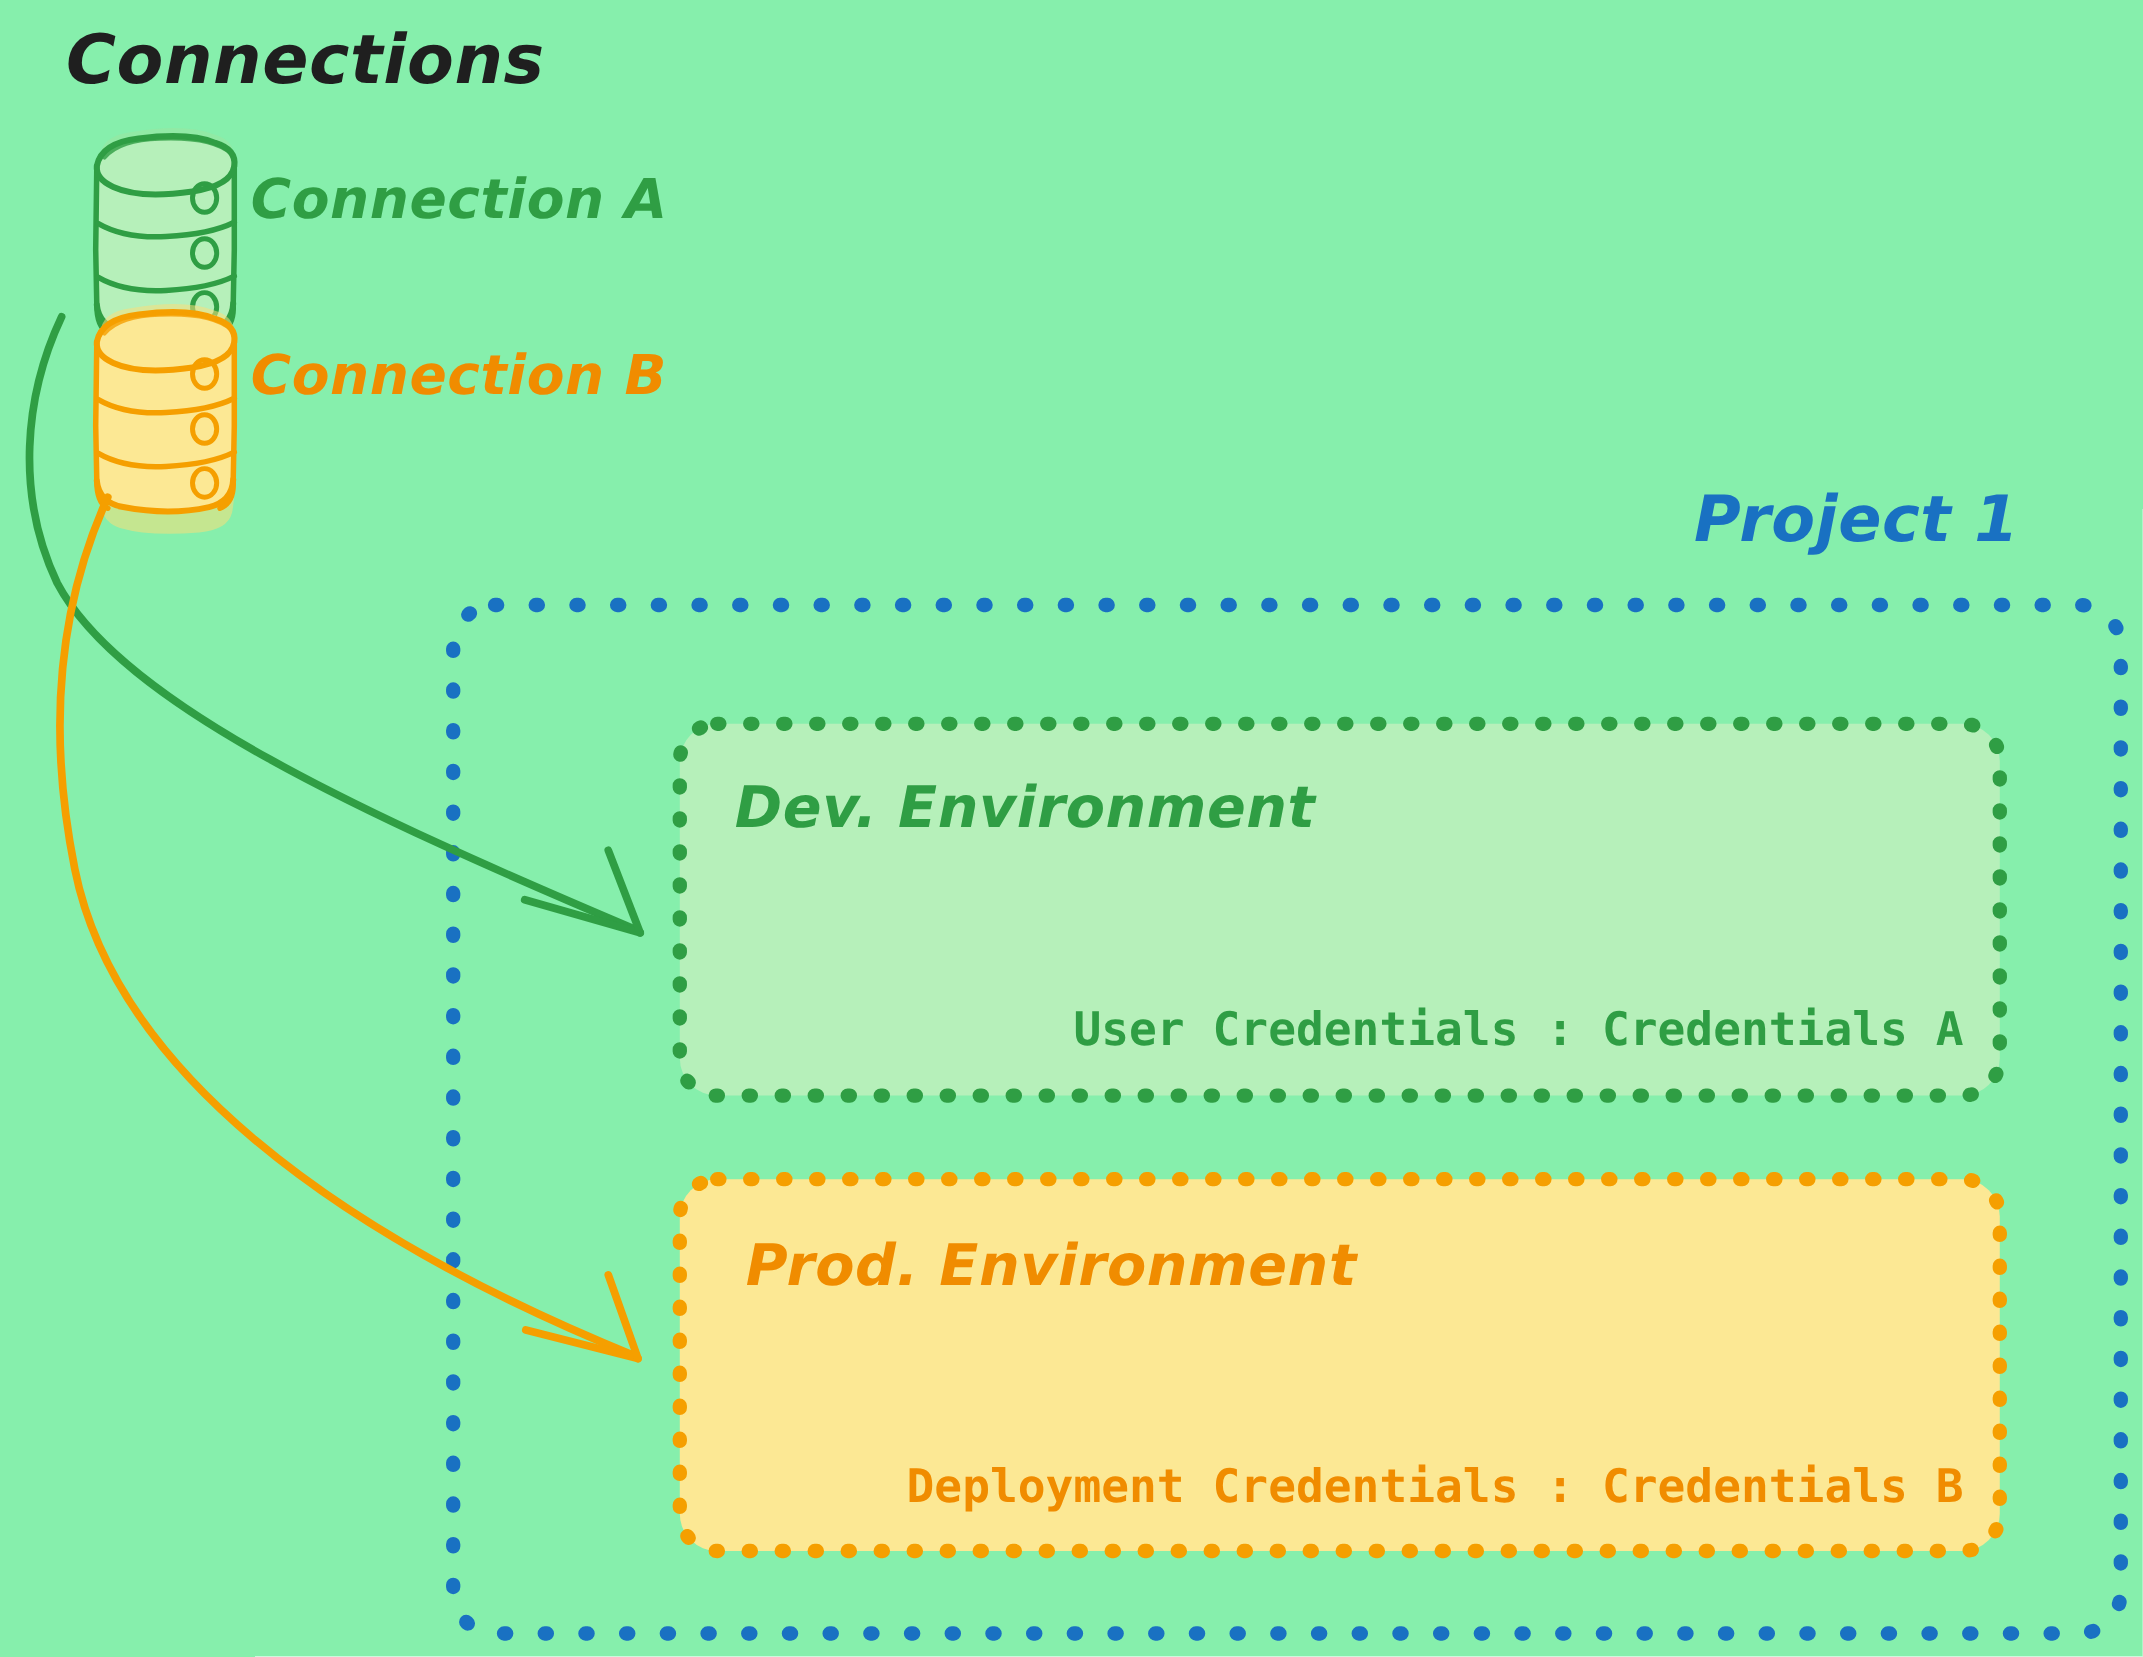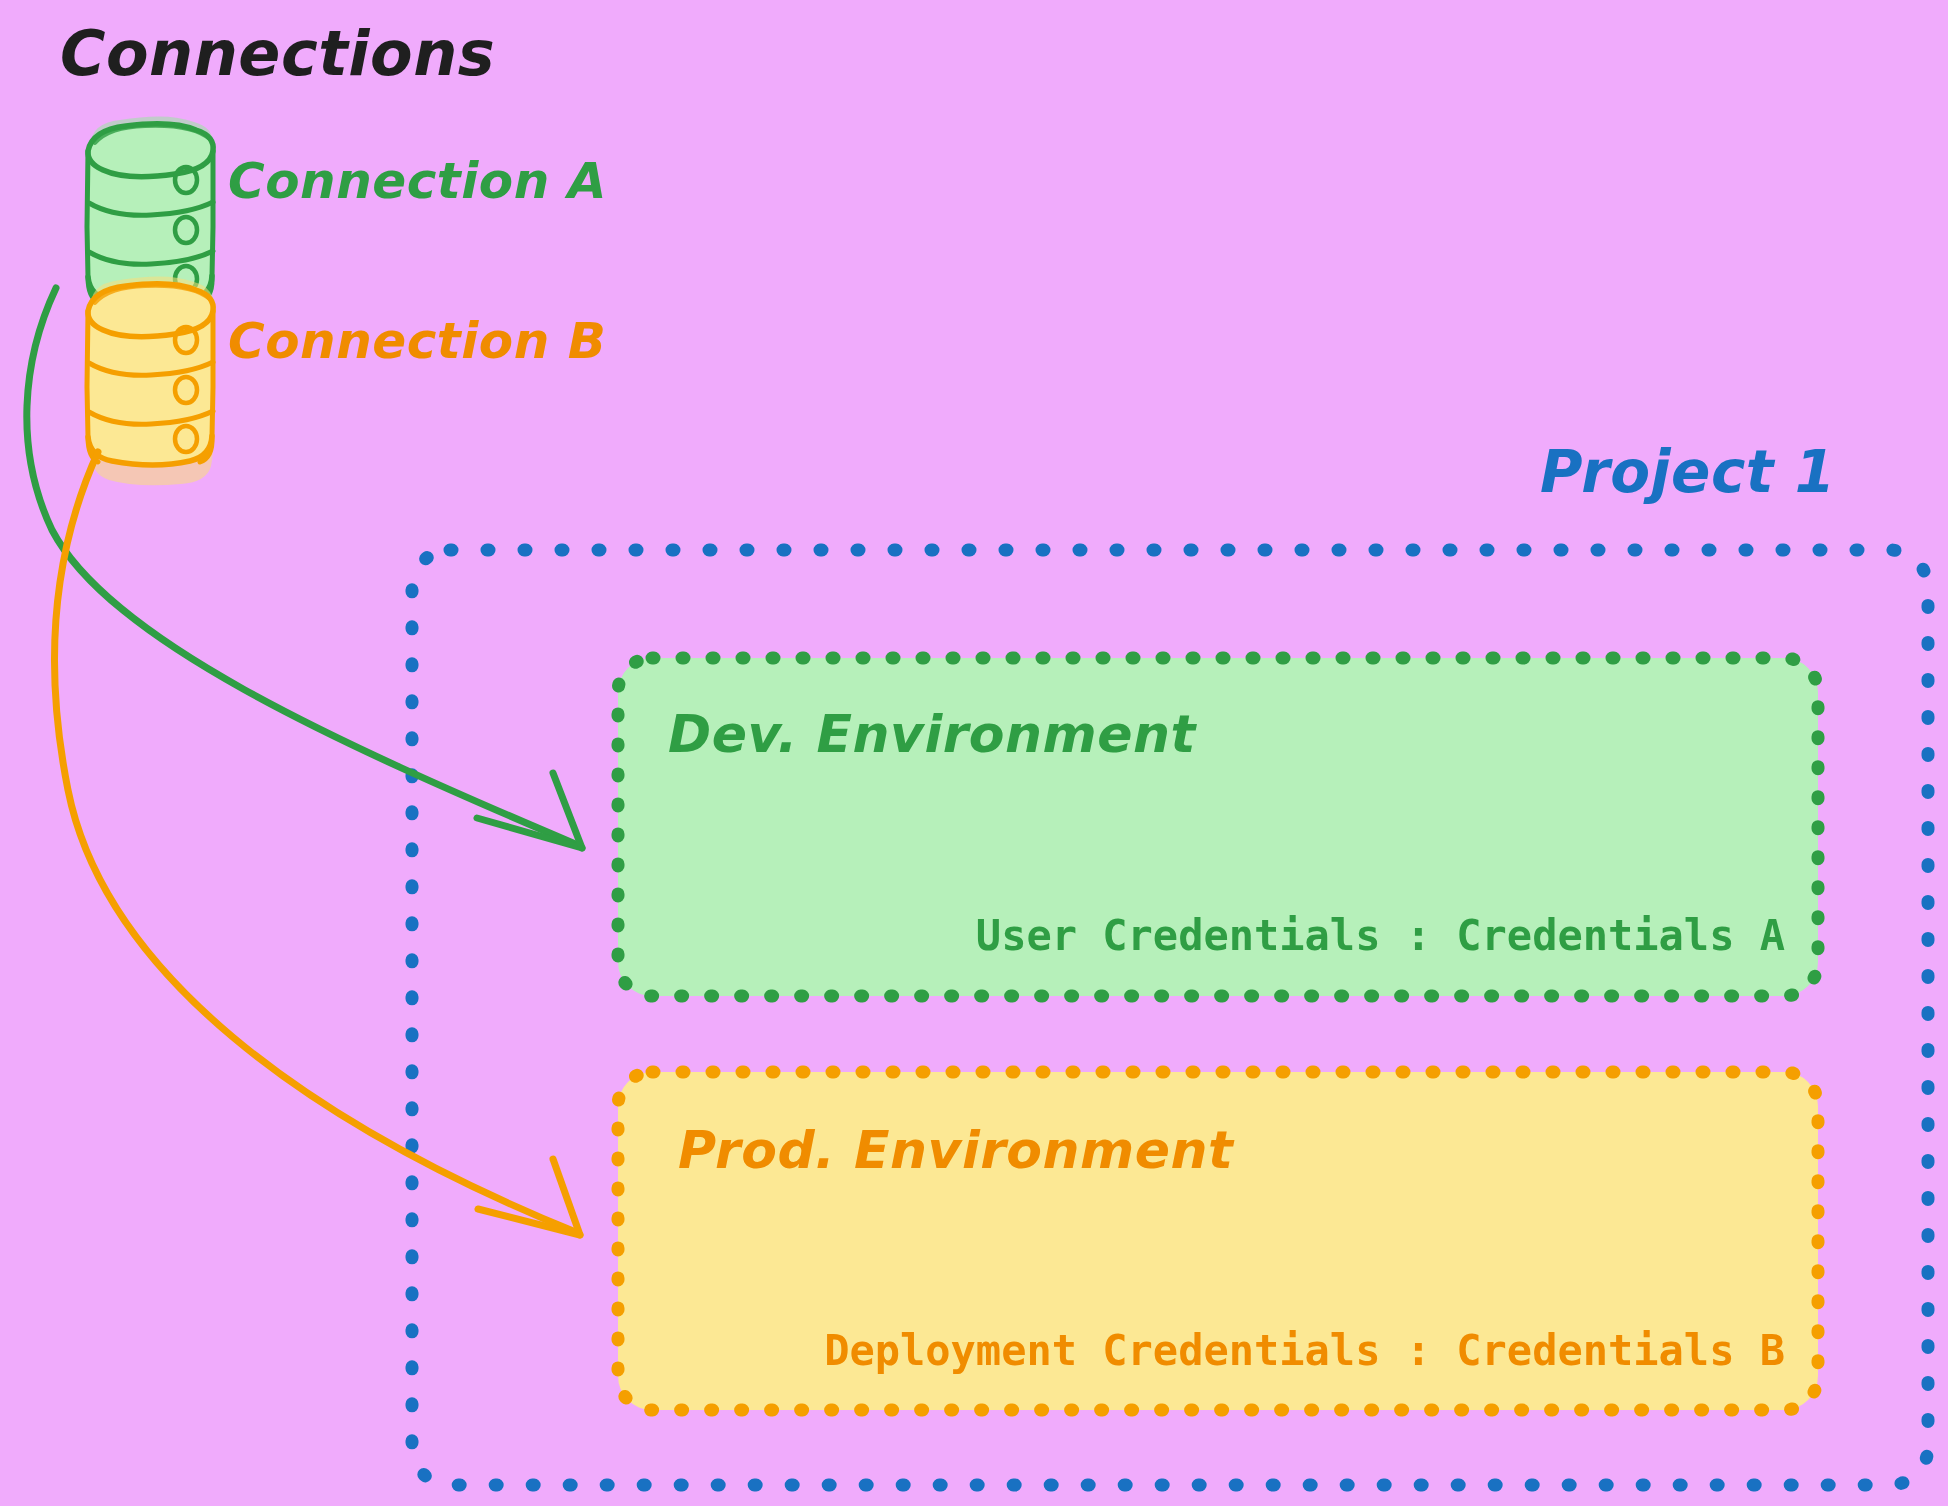--- a/index.html
+++ b/index.html
@@ -8,21 +8,21 @@
     padding: 0;
     background: #ffffff;
   }
   body {
     font-family: "DejaVu Sans", sans-serif;
   }
   #canvas {
     position: relative;
     width: 1948px;
     height: 1506px;
-    background: #f0abfc;
+    background: #86efac;
     overflow: hidden;
   }
   #canvas svg.layer {
     position: absolute;
     left: 0;
     top: 0;
     width: 1948px;
     height: 1506px;
   }
   .hand {

